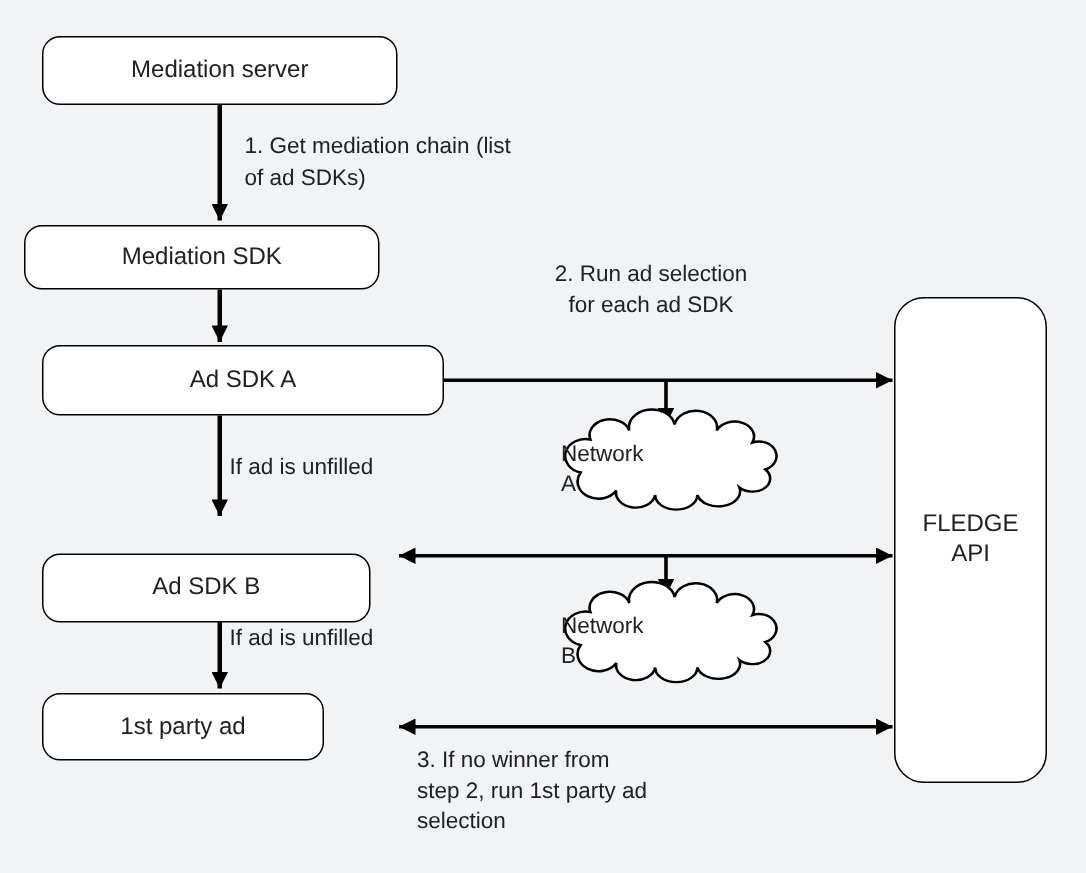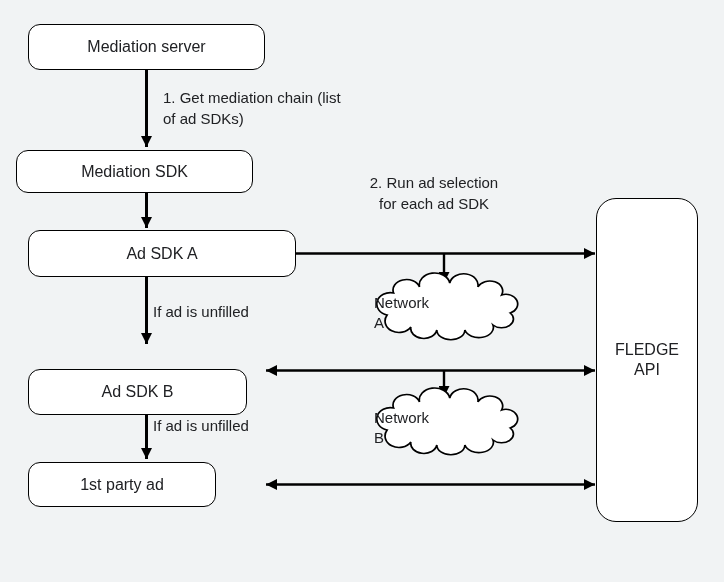--- a/index.html
+++ b/index.html
@@ -110,14 +110,17 @@
 A</div>
   <div class="cloud-label" style="left:374px; top:408px; width:140px;">Network
 B</div>
 
   <div class="ann" style="left:163px; top:88px;">1. Get mediation chain (list
 of ad SDKs)</div>
   <div class="ann center" style="left:334px; top:173px; width:200px;">2. Run ad selection
 for each ad SDK</div>
   <div class="ann" style="left:153px; top:302px;">If ad is unfilled</div>
   <div class="ann" style="left:153px; top:416px;">If ad is unfilled</div>
+  <div class="ann" style="left:278px; top:497px;">3. If no winner from
+step 2, run 1st party ad
+selection</div>
 
 </div>
 
 </body></html>

